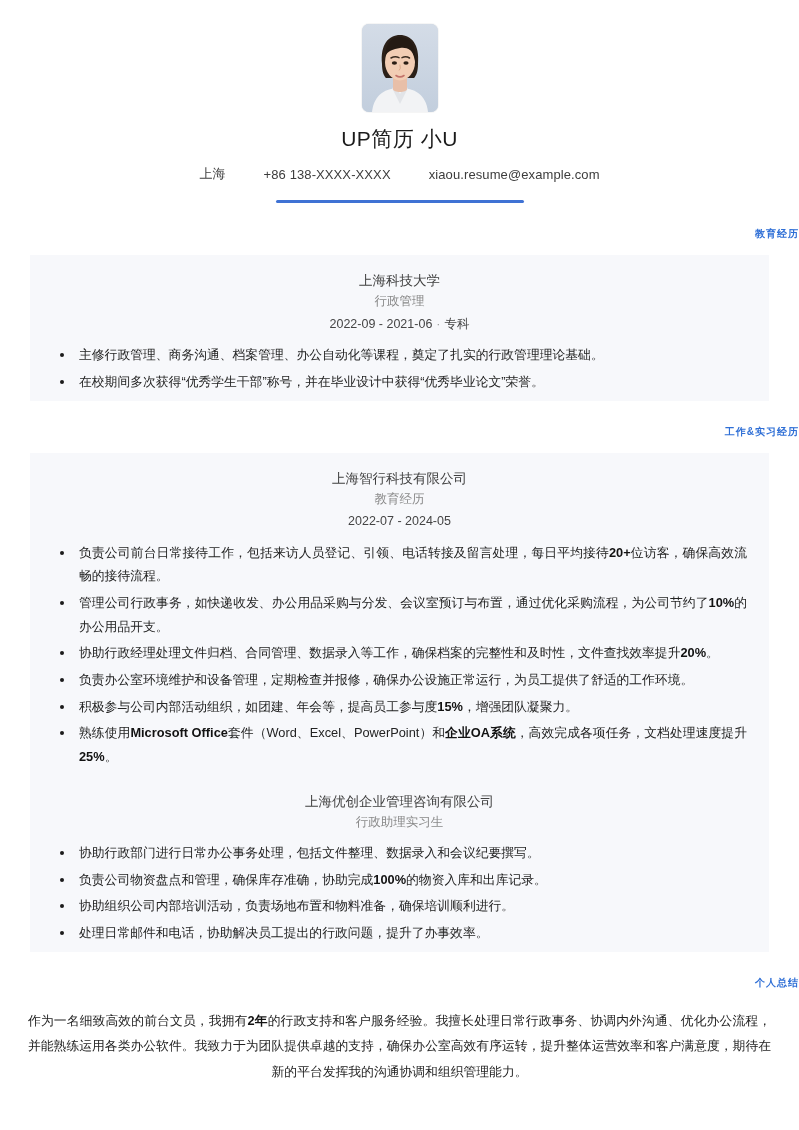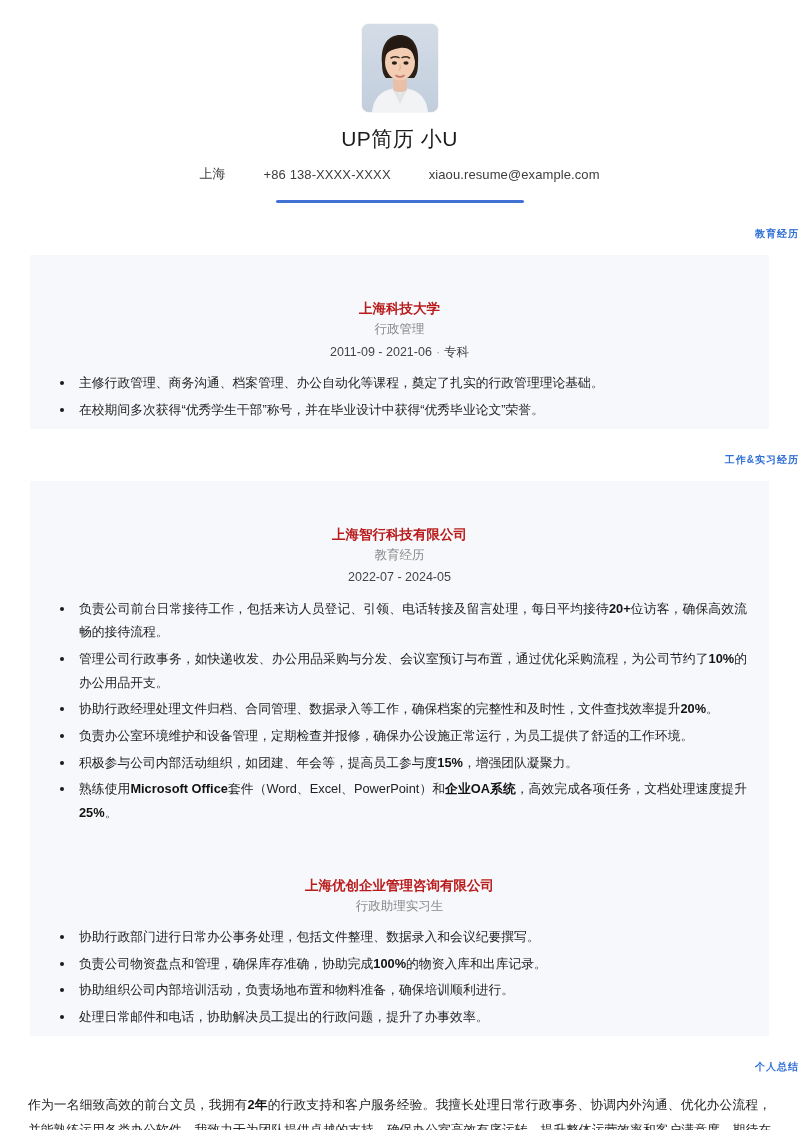--- a/index.html
+++ b/index.html
@@ -82,24 +82,23 @@
   }
 
   .entry {
     background: #f7f8fb;
     padding: 16px 0 4px 0;
     margin: 0 30px;
   }
   .entry-head { text-align: center; }
   .org {
     font-size: 13.5px;
-    font-weight: bold;
-    color: #b91c1c;
+    font-weight: normal;
+    color: #404040;
     line-height: 1.5;
-    margin-top: 28px;
   }
   .role {
     font-size: 12.5px;
     color: #8a8a8a;
     line-height: 1.7;
   }
   .dates {
     font-size: 12.5px;
     color: #444444;
     line-height: 1.8;
@@ -197,21 +196,21 @@
     <div class="header-rule"></div>
   </div>
 
   <div id="sections-root">
       <div class="section">
         <div class="section-title">教育经历</div>
         <div class="entry">
           <div class="entry-head">
             <div class="org">上海科技大学</div>
             <div class="role">行政管理</div>
-            <div class="dates"><span>2011-09 - 2021-06</span><span class="dot">·</span><span>专科</span></div>
+            <div class="dates"><span>2022-09 - 2021-06</span><span class="dot">·</span><span>专科</span></div>
           </div>
           <ul class="bullets">
             <li>主修行政管理、商务沟通、档案管理、办公自动化等课程，奠定了扎实的行政管理理论基础。</li>
             <li>在校期间多次获得“优秀学生干部”称号，并在毕业设计中获得“优秀毕业论文”荣誉。</li>
           </ul>
         </div>
       </div>
       <div class="section">
         <div class="section-title">工作&amp;实习经历</div>
         <div class="entry">

